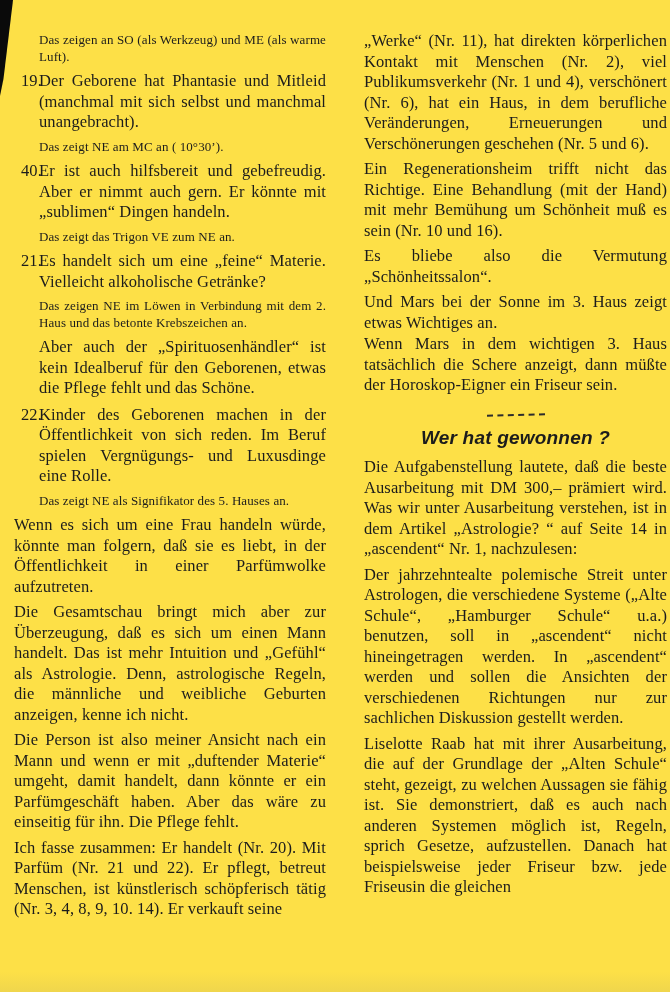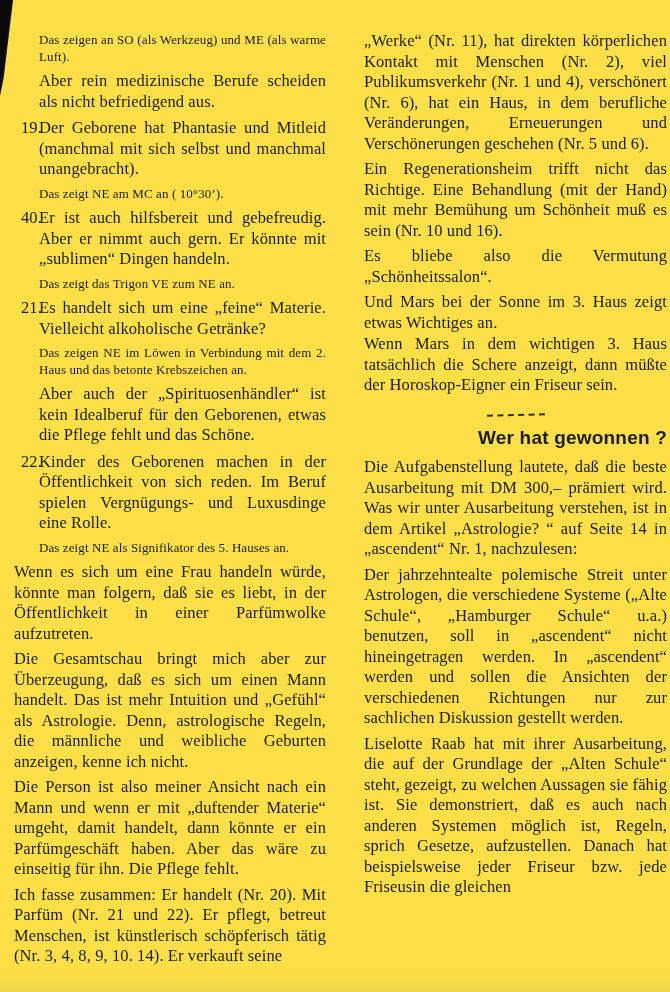--- a/index.html
+++ b/index.html
@@ -34,23 +34,24 @@
     margin: 6px 0 6px 25px;
   }
 
   .numbered { position: relative; padding-left: 25px; margin: 6px 0; }
   .numbered .num { position: absolute; left: 7px; top: 0; }
 
   .heading {
     font-family: "Liberation Sans", sans-serif;
     font-weight: 700;
     font-size: 19px;
-    text-align: right;
+    text-align: center;
     margin: 12px 0 9px 0;
     letter-spacing: 0.2px;
+    font-style: italic;
   }
 
   .separator {
     width: 58px;
     height: 0;
     border-top: 2.5px dashed #2c2c2c;
     margin: 18px auto 8px auto;
     transform: rotate(-1.5deg);
   }
 
@@ -70,21 +71,20 @@
 </style>
 </head>
 <body>
 
 <div class="page">
 
   <div class="scan-corner"></div>
 
   <div class="col col-left">
     <p class="note">Das zeigen an SO (als Werkzeug) und ME (als warme Luft).</p>
-    <p class="para-indent">Aber rein medizinische Berufe scheiden als nicht befriedigend aus.</p>
 
     <div class="numbered">
       <span class="num">19.</span>
       <span>Der Geborene hat Phantasie und Mitleid (manchmal mit sich selbst und manchmal unangebracht).</span>
     </div>
     <p class="note">Das zeigt NE am MC an ( 10°30’).</p>
 
     <div class="numbered">
       <span class="num">40.</span>
       <span>Er ist auch hilfsbereit und gebefreudig. Aber er nimmt auch gern. Er könnte mit „sublimen“ Dingen handeln.</span>

